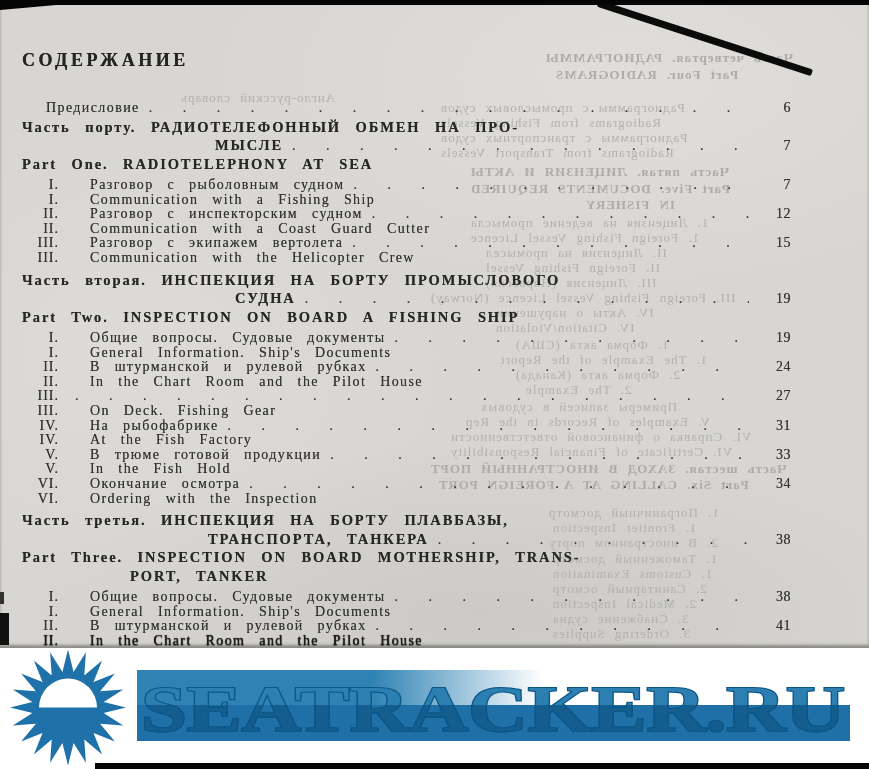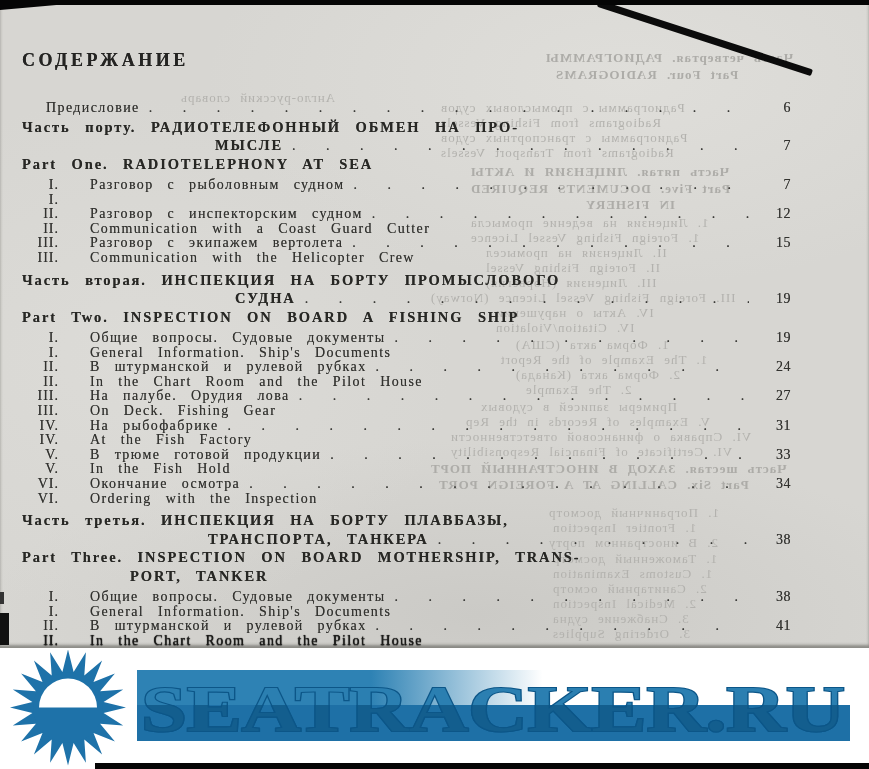--- a/index.html
+++ b/index.html
@@ -131,20 +131,21 @@
         <span class="txt">Part One. RADIOTELEPHONY AT SEA</span>
       </div>
       <div class="row item gap">
         <span class="num">I.</span>
         <span class="txt">Разговор с рыболовным судном</span>
         <span class="dots">. . . . . . . . . . . . . . . . . . . . . . . . . . . . . . . . . . . . . . . .</span>
         <span class="pg">7</span>
       </div>
       <div class="row item">
         <span class="num">I.</span>
+        <span class="txt">Communication with a Fishing Ship</span>
       </div>
       <div class="row item">
         <span class="num">II.</span>
         <span class="txt">Разговор с инспекторским судном</span>
         <span class="dots">. . . . . . . . . . . . . . . . . . . . . . . . . . . . . . . . . . . . . . . .</span>
         <span class="pg">12</span>
       </div>
       <div class="row item">
         <span class="num">II.</span>
         <span class="txt">Communication with a Coast Guard Cutter</span>
@@ -185,21 +186,20 @@
         <span class="txt">В штурманской и рулевой рубках</span>
         <span class="dots">. . . . . . . . . . . . . . . . . . . . . . . . . . . . . . . . . . . . . . . .</span>
         <span class="pg">24</span>
       </div>
       <div class="row item">
         <span class="num">II.</span>
         <span class="txt">In the Chart Room and the Pilot House</span>
       </div>
       <div class="row item">
         <span class="num">III.</span>
-        <span class="txt">На палубе. Орудия лова</span>
         <span class="dots">. . . . . . . . . . . . . . . . . . . . . . . . . . . . . . . . . . . . . . . .</span>
         <span class="pg">27</span>
       </div>
       <div class="row item">
         <span class="num">III.</span>
         <span class="txt">On Deck. Fishing Gear</span>
       </div>
       <div class="row item">
         <span class="num">IV.</span>
         <span class="txt">На рыбофабрике</span>

